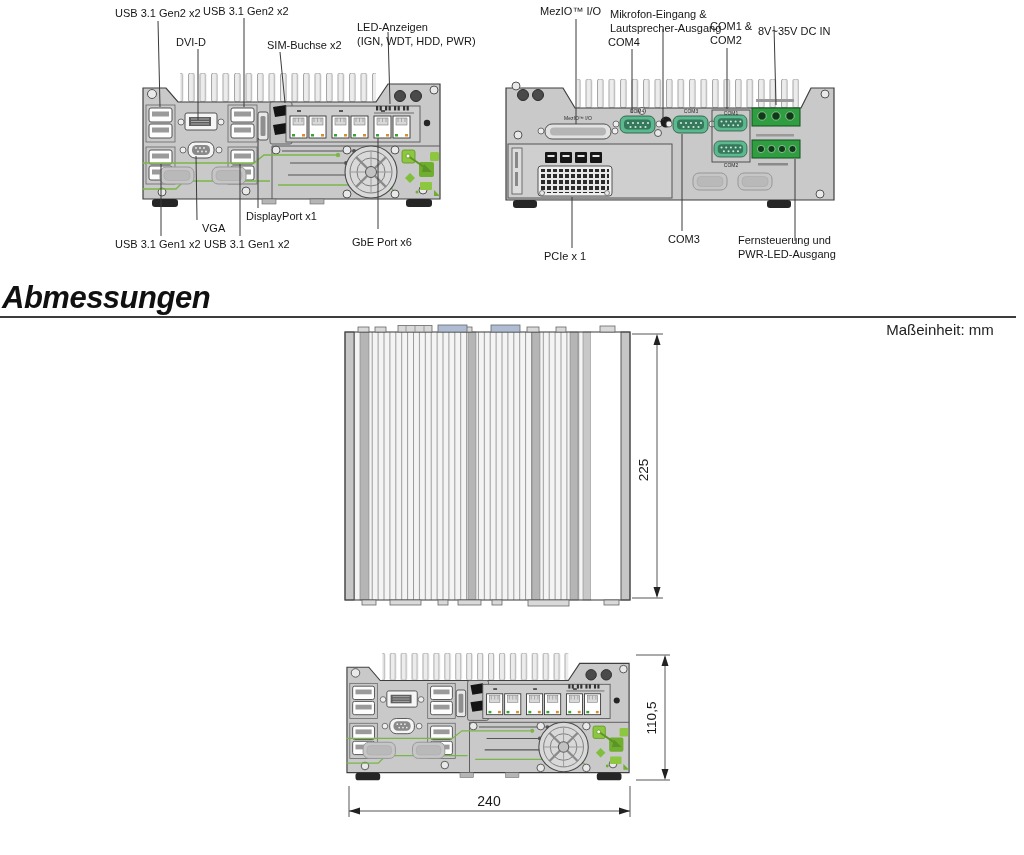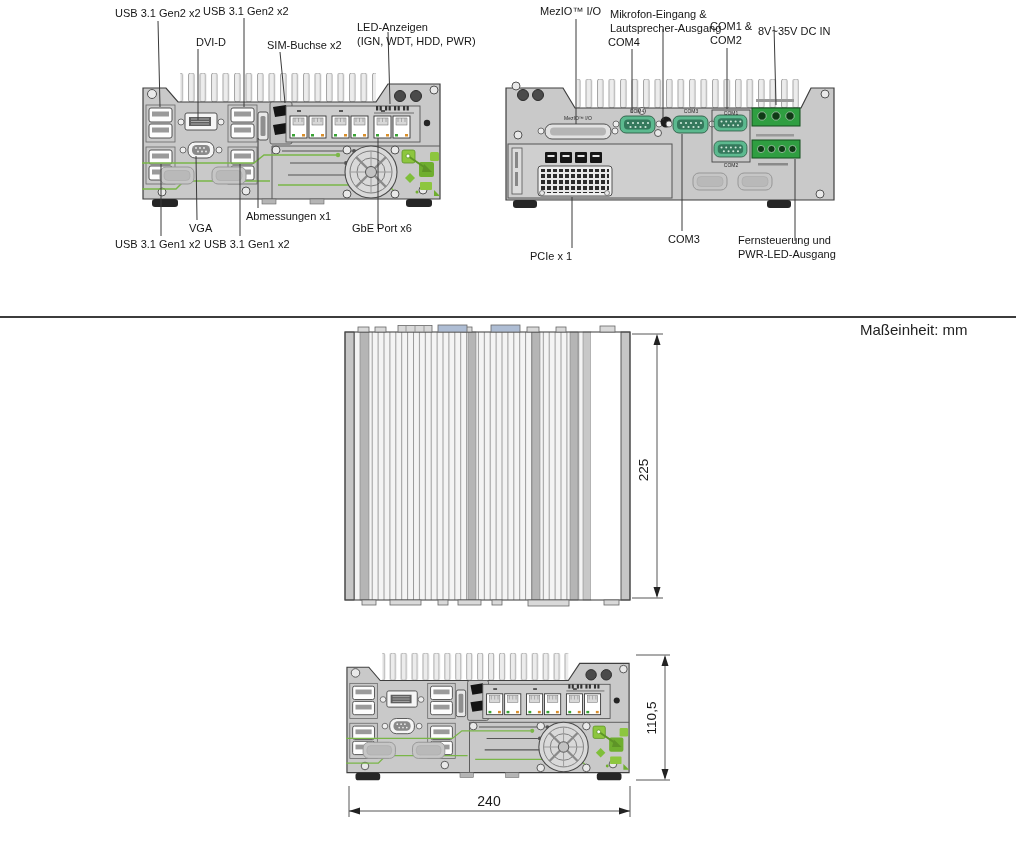--- a/index.html
+++ b/index.html
@@ -3,21 +3,21 @@
 <meta charset="utf-8">
 <style>
   html,body{margin:0;padding:0;background:#fff;}
   .page{position:relative;width:1024px;height:855px;background:#ffffff;overflow:hidden;
         font-family:"Liberation Sans",sans-serif;}
   .art{position:absolute;left:0;top:0;}
   .lbl{position:absolute;font-size:11px;line-height:13.5px;color:#151515;white-space:nowrap;}
   .heading{position:absolute;left:2px;top:280px;font-size:31px;font-weight:bold;font-style:italic;
            color:#101010;letter-spacing:-0.5px;}
   .rule{position:absolute;left:0;top:316px;width:1016px;height:2px;background:#3c3c3c;}
-  .unit{position:absolute;left:860px;top:321px;width:160px;text-align:left;font-size:15px;color:#222;}
+  .unit{position:absolute;left:860px;top:321px;width:160px;text-align:center;font-size:15px;color:#222;}
   svg text{font-family:"Liberation Sans",sans-serif;}
 </style>
 </head>
 <body>
 
 <div class="page">
 
 <svg class="art" width="1024" height="855" viewBox="0 0 1024 855">
   <defs>
     <pattern id="devfins" width="11.5" height="30" patternUnits="userSpaceOnUse">
@@ -390,47 +390,48 @@
       <line x1="630" y1="786" x2="630" y2="817"></line>
       <line x1="349" y1="811" x2="630" y2="811"></line>
       <polygon points="349,811 360,807.5 360,814.5" fill="#222" stroke="none"></polygon>
       <polygon points="630,811 619,807.5 619,814.5" fill="#222" stroke="none"></polygon>
     </g>
     <text x="489" y="806" text-anchor="middle" font-size="14" fill="#1a1a1a">240</text>
   </g>
 </svg>
 
 <div class="lbl" style="left:115px;top:7px">USB 3.1 Gen2 x2</div>
-<div class="lbl" style="left:196px;top:36px">DVI-D</div>
+<div class="lbl" style="left:176px;top:36px">DVI-D</div>
 <div class="lbl" style="left:203px;top:5px">USB 3.1 Gen2 x2</div>
 <div class="lbl" style="left:267px;top:39px">SIM-Buchse x2</div>
 <div class="lbl" style="left:357px;top:21px">
   <div>LED-Anzeigen</div>
   <div>(IGN, WDT, HDD, PWR)</div>
 </div>
 <div class="lbl" style="left:115px;top:238px">USB 3.1 Gen1 x2</div>
-<div class="lbl" style="left:189px;top:222px">VGA</div>
+<div class="lbl" style="left:202px;top:222px">VGA</div>
 <div class="lbl" style="left:204px;top:238px">USB 3.1 Gen1 x2</div>
-<div class="lbl" style="left:246px;top:210px">Abmessungen x1</div>
-<div class="lbl" style="left:352px;top:222px">GbE Port x6</div>
+<div class="lbl" style="left:246px;top:210px">DisplayPort x1</div>
+<div class="lbl" style="left:352px;top:236px">GbE Port x6</div>
 
 <div class="lbl" style="left:540px;top:5px">MezIO™ I/O</div>
 <div class="lbl" style="left:610px;top:8px">
   <div>Mikrofon-Eingang &amp;</div>
   <div>Lautsprecher-Ausgang</div>
 </div>
 <div class="lbl" style="left:608px;top:36px">COM4</div>
 <div class="lbl" style="left:710px;top:20px">
   <div>COM1 &amp;</div>
   <div>COM2</div>
 </div>
 <div class="lbl" style="left:758px;top:25px">8V~35V DC IN</div>
-<div class="lbl" style="left:530px;top:250px">PCIe x 1</div>
+<div class="lbl" style="left:544px;top:250px">PCIe x 1</div>
 <div class="lbl" style="left:668px;top:233px">COM3</div>
 <div class="lbl" style="left:738px;top:234px">
   <div>Fernsteuerung und</div>
   <div>PWR-LED-Ausgang</div>
 </div>
 
+<div class="heading">Abmessungen</div>
 <div class="rule"></div>
 <div class="unit">Maßeinheit: mm</div>
 
 </div>
 
 </body></html>

